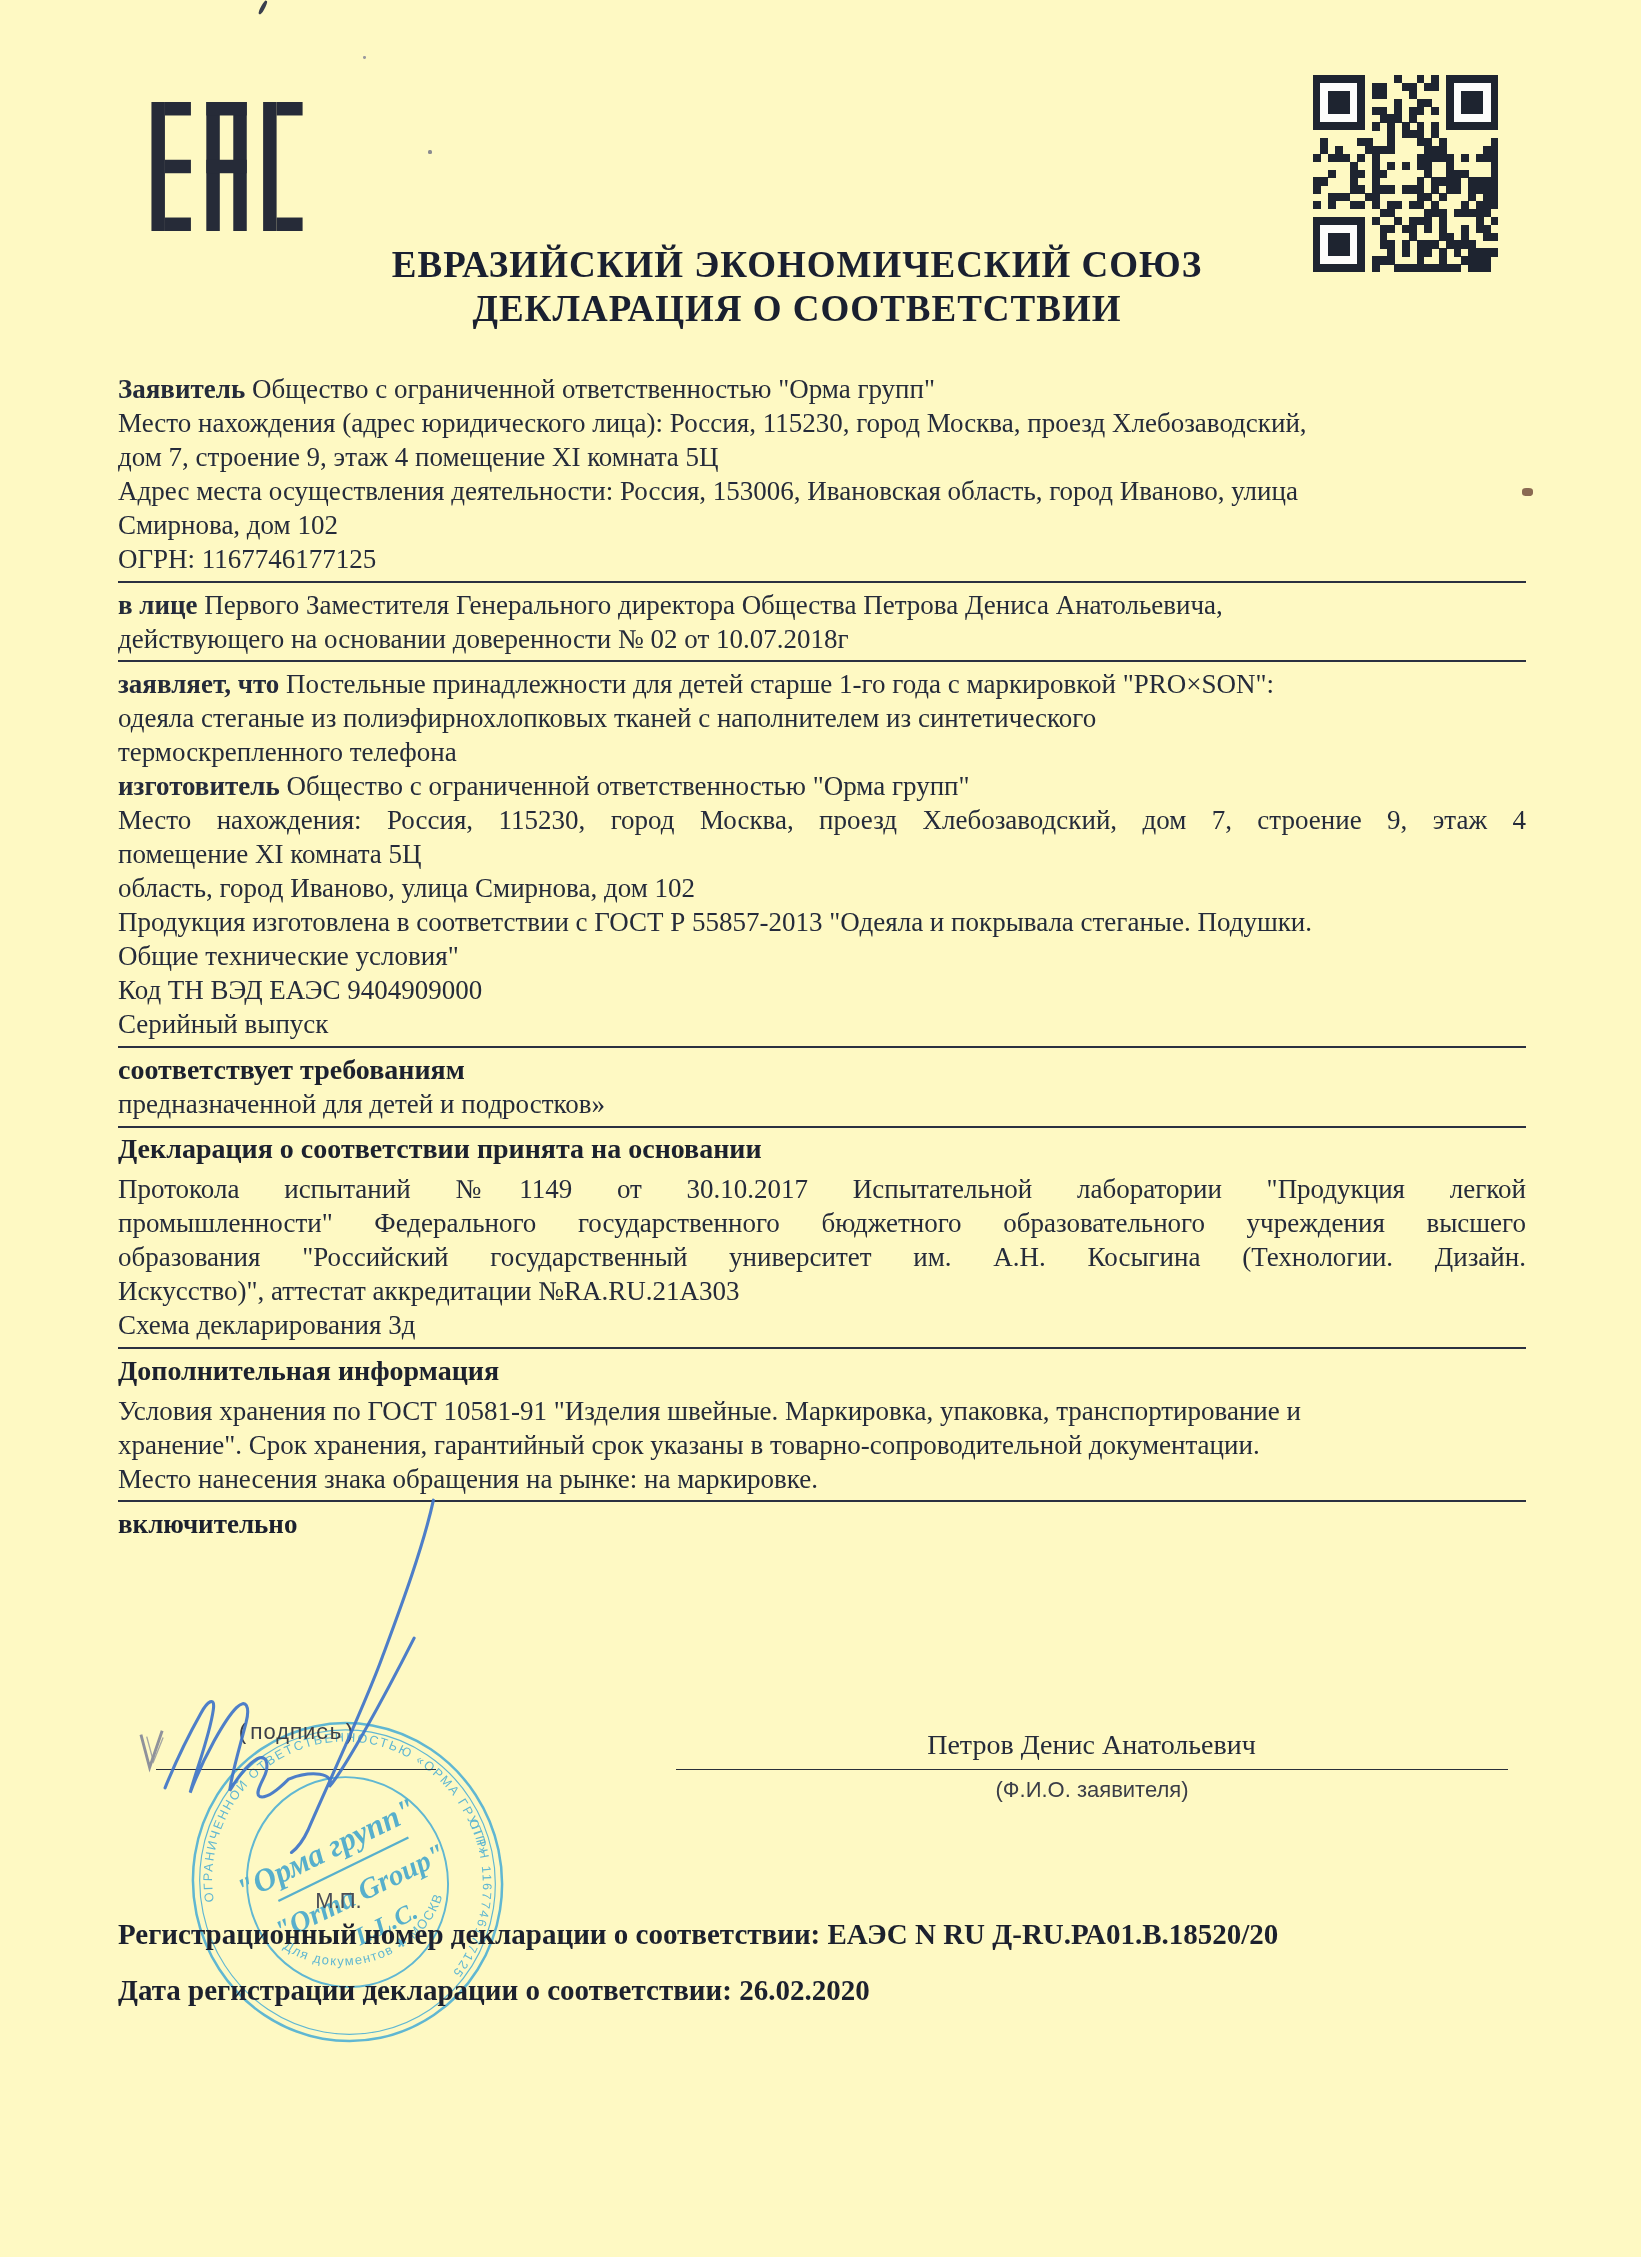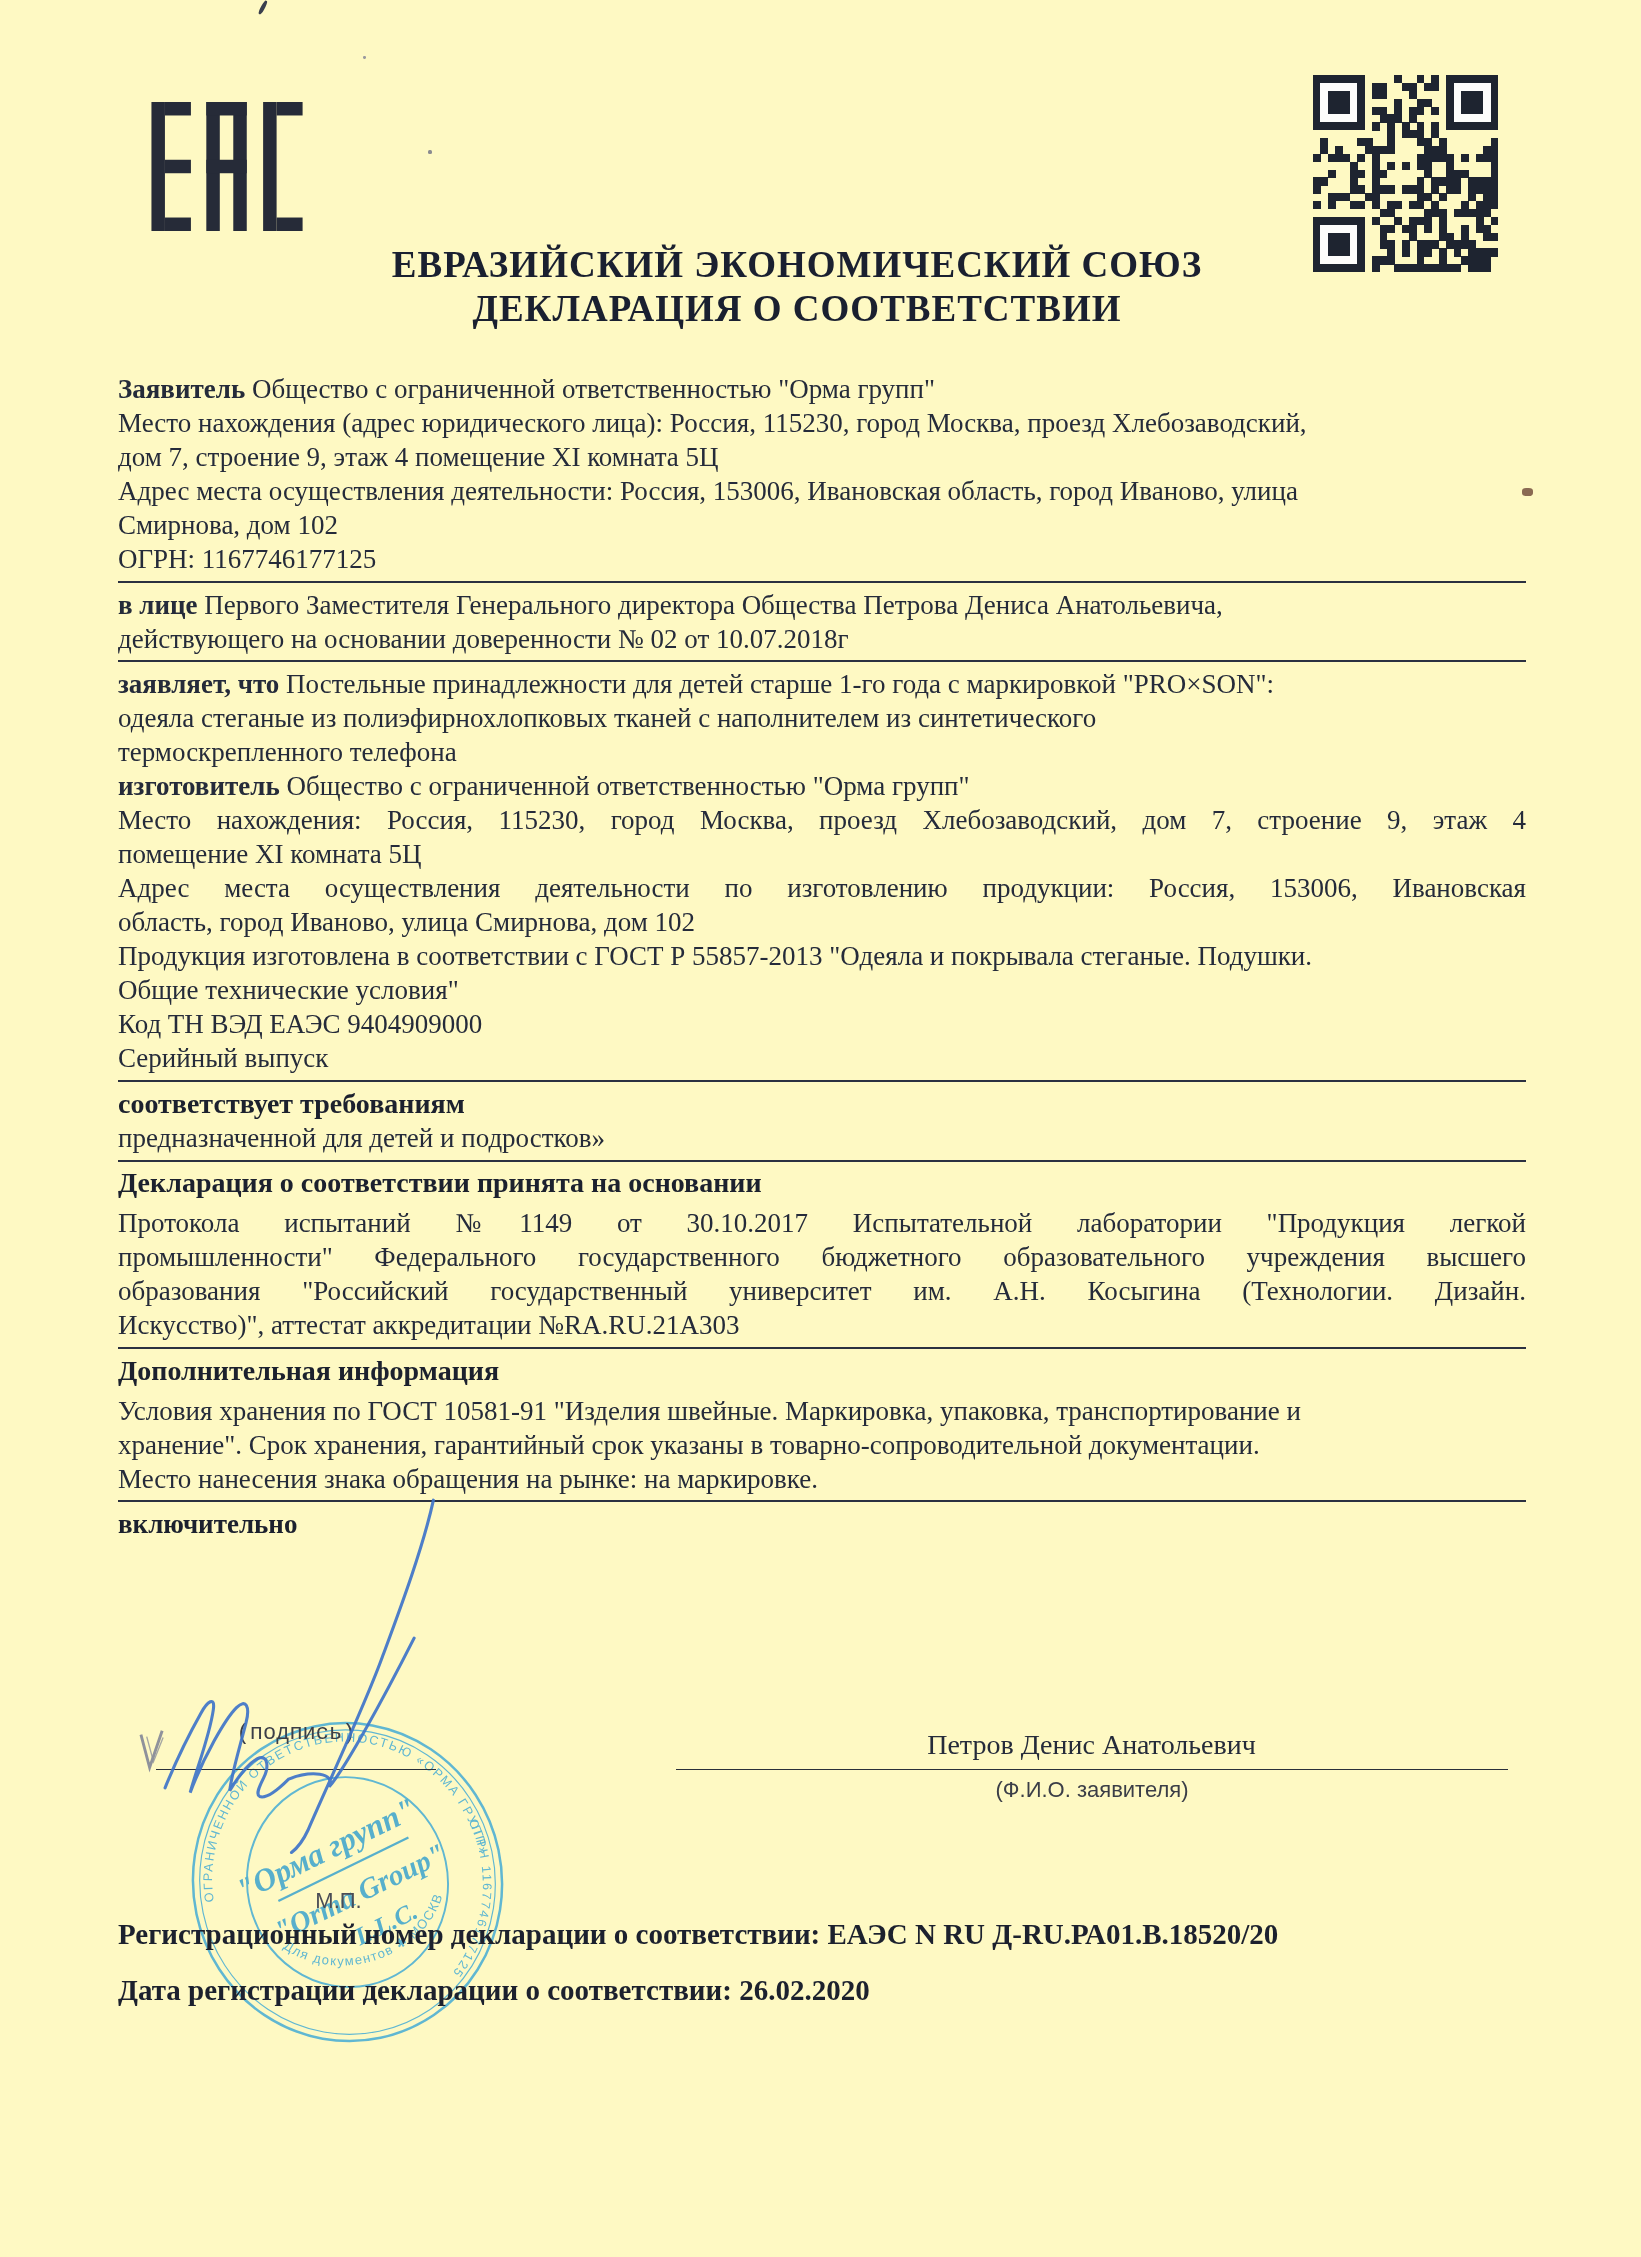--- a/index.html
+++ b/index.html
@@ -305,36 +305,36 @@
       <div class="rule"></div>
       <div class="line"><span class="b">в лице</span> <span> Первого Заместителя Генерального директора Общества Петрова Дениса Анатольевича,</span> </div>
       <div class="line"><span>действующего на основании доверенности № 02 от 10.07.2018г</span> </div>
       <div class="rule"></div>
       <div class="line"><span class="b">заявляет, что</span> <span> Постельные принадлежности для детей старше 1-го года с маркировкой "PRO×SON":</span> </div>
       <div class="line"><span>одеяла стеганые из полиэфирнохлопковых тканей с наполнителем из синтетического</span> </div>
       <div class="line"><span>термоскрепленного телефона</span> </div>
       <div class="line"><span class="b">изготовитель</span> <span> Общество с ограниченной ответственностью "Орма групп"</span> </div>
       <div class="line jst"><span>Место нахождения: Россия, 115230, город Москва, проезд Хлебозаводский, дом 7, строение 9, этаж 4</span> </div>
       <div class="line"><span>помещение XI комната 5Ц</span> </div>
-      <div class="line jst"><span>Адрес места осуществления деятельности по изготовлению продукции: Россия, 153006, Ивановская</span> </div>
       <div class="line"><span>область, город Иваново, улица Смирнова, дом 102</span> </div>
       <div class="line"><span>Продукция изготовлена в соответствии с ГОСТ Р 55857-2013 "Одеяла и покрывала стеганые. Подушки.</span> </div>
       <div class="line"><span>Общие технические условия"</span> </div>
       <div class="line"><span>Код ТН ВЭД ЕАЭС 9404909000</span> </div>
       <div class="line"><span>Серийный выпуск</span> </div>
       <div class="rule"></div>
       <div class="line hd"><span>соответствует требованиям</span> </div>
       <div class="line"><span>предназначенной для детей и подростков»</span> </div>
       <div class="rule"></div>
       <div class="line hd"><span>Декларация о соответствии принята на основании</span> </div>
       <div style="height: 5.8px;"></div>
       <div class="line jst"><span>Протокола испытаний №1149 от 30.10.2017 Испытательной лаборатории "Продукция легкой</span> </div>
       <div class="line jst"><span>промышленности" Федерального государственного бюджетного образовательного учреждения высшего</span> </div>
       <div class="line jst"><span>образования "Российский государственный университет им. А.Н. Косыгина (Технологии. Дизайн.</span> </div>
       <div class="line"><span>Искусство)", аттестат аккредитации №RA.RU.21А303</span> </div>
+      <div class="line"><span>Схема декларирования 3д</span> </div>
       <div class="rule"></div>
       <div class="line hd"><span>Дополнительная информация</span> </div>
       <div style="height: 5.8px;"></div>
       <div class="line"><span>Условия хранения по ГОСТ 10581-91 "Изделия швейные. Маркировка, упаковка, транспортирование и</span> </div>
       <div class="line"><span>хранение". Срок хранения, гарантийный срок указаны в товарно-сопроводительной документации.</span> </div>
       <div class="line"><span>Место нанесения знака обращения на рынке: на маркировке.</span> </div>
       <div class="rule"></div>
       <div class="line bold"><span>включительно</span> </div>
     </div>
 

